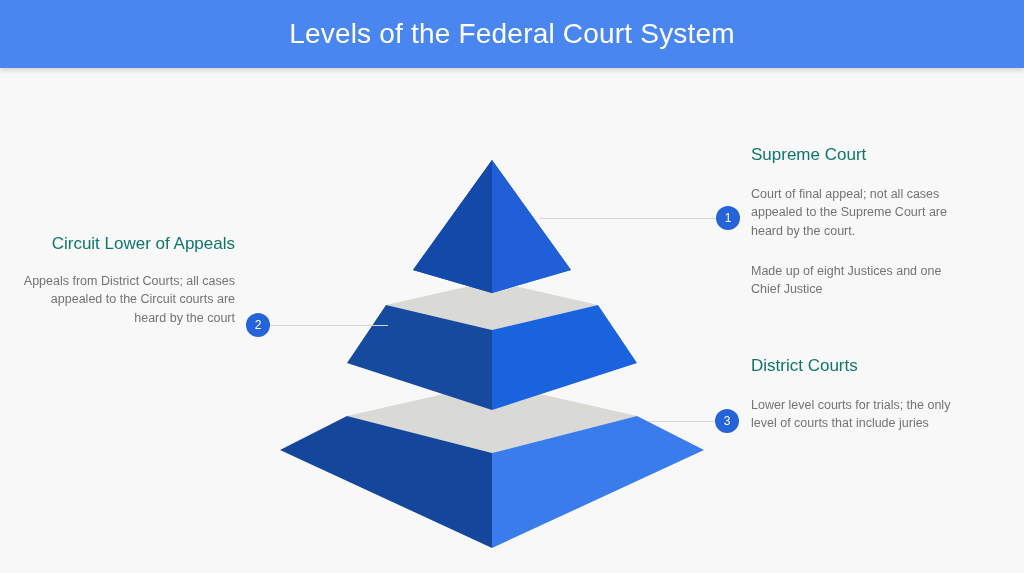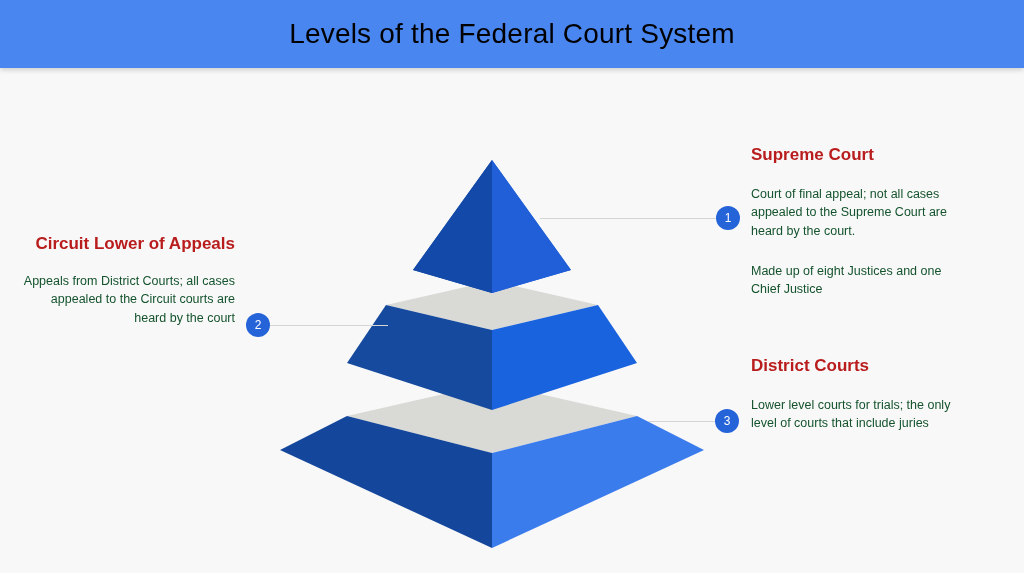--- a/index.html
+++ b/index.html
@@ -14,21 +14,21 @@
   
   .header {
     position: absolute; left: 0; top: 0;
     width: 1024px; height: 68px;
     background: #4a86f0;
     display: flex; align-items: center; justify-content: center;
     box-shadow: 0 2px 5px rgba(0,0,0,0.17);
     z-index: 20;
   }
   .header-title {
-    color: #000000;
+    color: #ffffff;
     font-size: 28px;
     font-weight: 300;
     letter-spacing: 0.2px;
     line-height: 1;
   }
 
   
   .pyramid-wrap {
     position: absolute; left: 255px; top: 140px;
     width: 480px; height: 425px;
@@ -59,27 +59,27 @@
     z-index: 12;
   }
   .badge-1 { left: 716px; top: 206px; }
   .badge-2 { left: 246px; top: 313px; }
   .badge-3 { left: 715px; top: 409px; }
 
   
   .block { position: absolute; z-index: 10; }
   .block-title {
     font-size: 17px;
-    font-weight: bold;
-    color: #b91c1c;
+    font-weight: normal;
+    color: #0f766e;
     line-height: 1.25;
   }
   .block-para {
     font-size: 12.5px;
-    color: #14532d;
+    color: #737373;
     line-height: 1.45;
   }
 
   .block-left { left: 20px; top: 233px; width: 215px; text-align: right; }
   .block-left .block-title { margin-bottom: 18px; }
   .block-left .p1 { margin-bottom: 24px; text-align: right; }
 
   .block-sc { left: 751px; top: 144px; width: 215px; text-align: left; }
   .block-sc .block-title { margin-bottom: 20px; }
   .block-sc .p1 { margin-bottom: 22px; }

